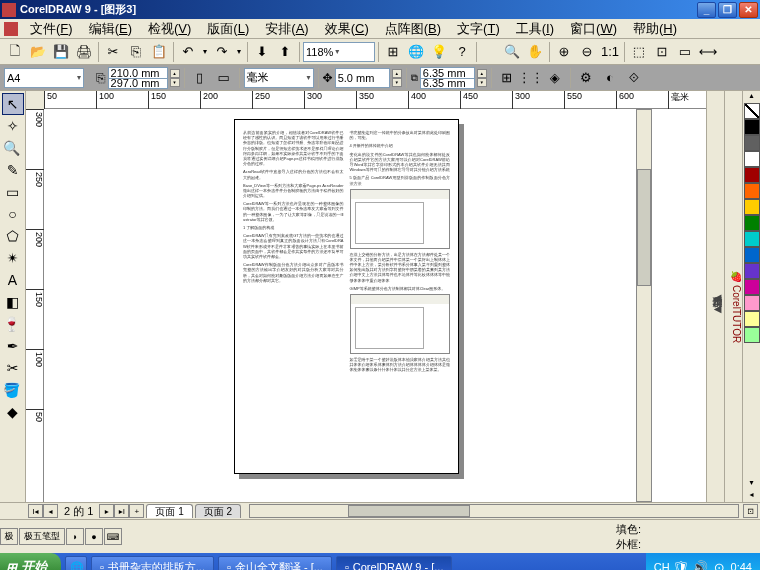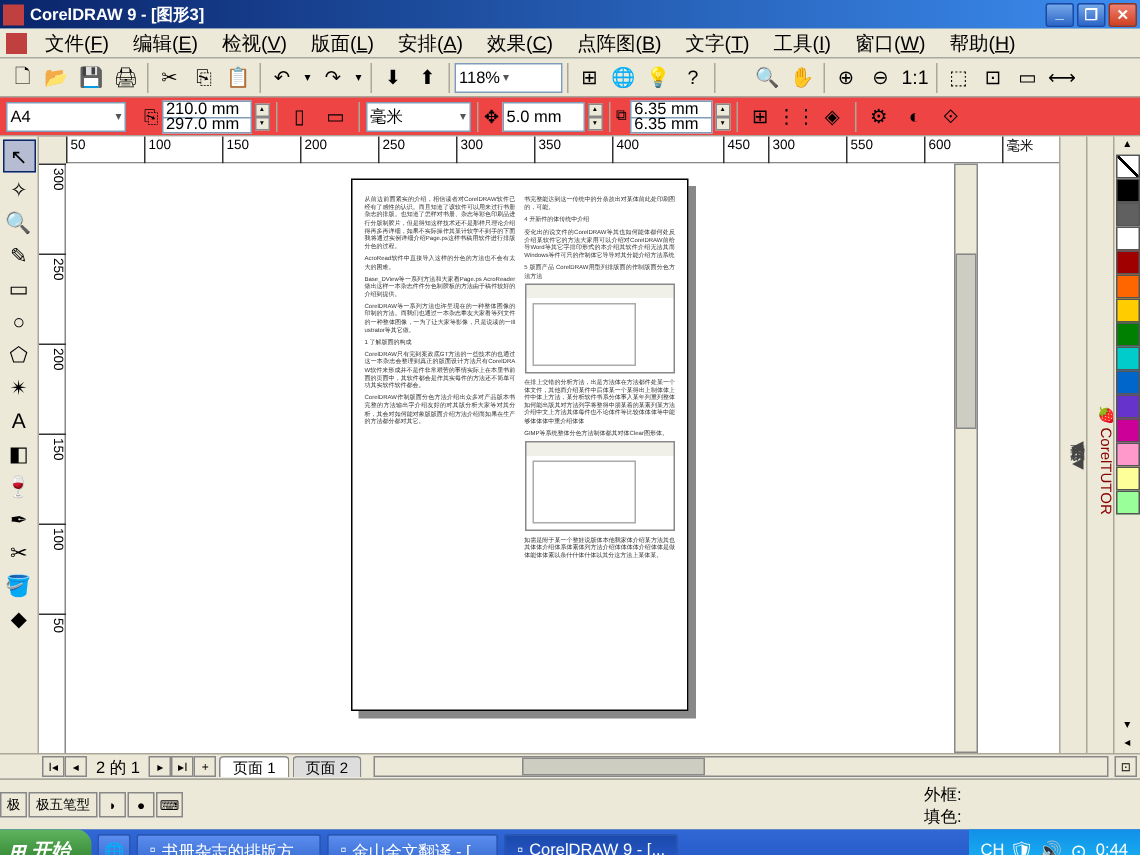--- a/index.html
+++ b/index.html
@@ -11,21 +11,21 @@
 .wbtn { width:19px; height:16px; background:linear-gradient(to bottom,#76a8e8,#2b65c7); border:1px solid #1c48a4; border-radius:2px; display:flex; align-items:center; justify-content:center; color:#fff; font-size:10px; font-weight:bold; cursor:pointer; }
 .wbtn.close { background:linear-gradient(to bottom,#f08070,#d04020); border-color:#a03010; }
 .menubar { height:20px; background:#ece9d8; display:flex; align-items:center; padding:0 4px; border-bottom:1px solid #aca899; }
 .menubar .m { padding:2px 8px; font-size:13px; cursor:pointer; }
 .menubar .u { text-decoration:underline; }
 .toolbar { height:26px; background:#ece9d8; display:flex; align-items:center; padding:2px 4px; border-bottom:1px solid #aca899; gap:1px; }
 .tbtn { width:22px; height:22px; display:flex; align-items:center; justify-content:center; cursor:pointer; border:1px solid transparent; font-size:13px; }
 .sep { width:1px; height:20px; background:#aca899; margin:0 2px; }
 .combo { height:20px; background:#fff; border:1px solid #7f9db9; display:flex; align-items:center; font-size:11px; padding:0 2px; }
 .combo .dd { margin-left:2px; font-size:8px; color:#555; }
-.propbar { height:26px; background:#ef4444; display:flex; align-items:center; padding:2px 4px; border-bottom:1px solid #aca899; gap:2px; }
+.propbar { height:26px; background:#a3a3a3; display:flex; align-items:center; padding:2px 4px; border-bottom:1px solid #aca899; gap:2px; }
 .spinner { display:flex; flex-direction:column; width:10px; }
 .spbtn { height:9px; background:#ece9d8; border:1px solid #888; font-size:5px; text-align:center; line-height:6px; cursor:pointer; }
 .workspace { height:411px; background:#ece9d8; display:flex; position:relative; }
 .toolbox { width:26px; background:#ece9d8; border-right:1px solid #aca899; display:flex; flex-direction:column; padding-top:2px; }
 .tool { width:22px; height:22px; margin:0 auto; display:flex; align-items:center; justify-content:center; cursor:pointer; border:1px solid transparent; font-size:14px; }
 .tool:hover,.tool.active { border:1px solid #0a246a; background:#b6bdd2; }
 .canvas-area { flex:1; display:flex; flex-direction:column; position:relative; }
 .hruler { height:18px; background:#fff; border-bottom:1px solid #888; display:flex; position:relative; margin-left:18px; font-size:9px; }
 .hruler .tick { position:absolute; top:0; border-left:1px solid #333; height:18px; padding-left:2px; }
 .canvas-body { flex:1; display:flex; }
@@ -219,21 +219,21 @@
   <div class="canvas-area">
     <div class="hruler">
         <div class="tick" style="left: 0px;">50</div>
         <div class="tick" style="left: 52px;">100</div>
         <div class="tick" style="left: 104px;">150</div>
         <div class="tick" style="left: 156px;">200</div>
         <div class="tick" style="left: 208px;">250</div>
         <div class="tick" style="left: 260px;">300</div>
         <div class="tick" style="left: 312px;">350</div>
         <div class="tick" style="left: 364px;">400</div>
-        <div class="tick" style="left: 438px;">450</div>
+        <div class="tick" style="left: 416px;">450</div>
         <div class="tick" style="left: 468px;">300</div>
         <div class="tick" style="left: 520px;">550</div>
         <div class="tick" style="left: 572px;">600</div>
         <div class="tick" style="left: 624px;">毫米</div>
       </div>
     <div class="canvas-body">
       <div class="vruler">
           <div class="tick" style="top: 0px;">300</div>
           <div class="tick" style="top: 60px;">250</div>
           <div class="tick" style="top: 120px;">200</div>
@@ -320,22 +320,22 @@
   <div class="status-mid">
     <div class="ime">
       <div class="ime-btn">极</div>
       <div class="ime-btn" style="width:auto;padding:0 4px">极五笔型</div>
       <div class="ime-btn">◗</div>
       <div class="ime-btn">●</div>
       <div class="ime-btn">⌨</div>
     </div>
   </div>
   <div class="status-right">
+    <div>填色:</div>
     <div>外框:</div>
-    <div>填色:</div>
   </div>
 </div>
 
 <div class="taskbar">
   <div class="startbtn">
     <span>⊞</span>
     <span>开始</span>
   </div>
   <div class="taskbtn" style="width:22px;padding:0 4px">🌐</div>
   <div id="tasks" style="display:flex">

